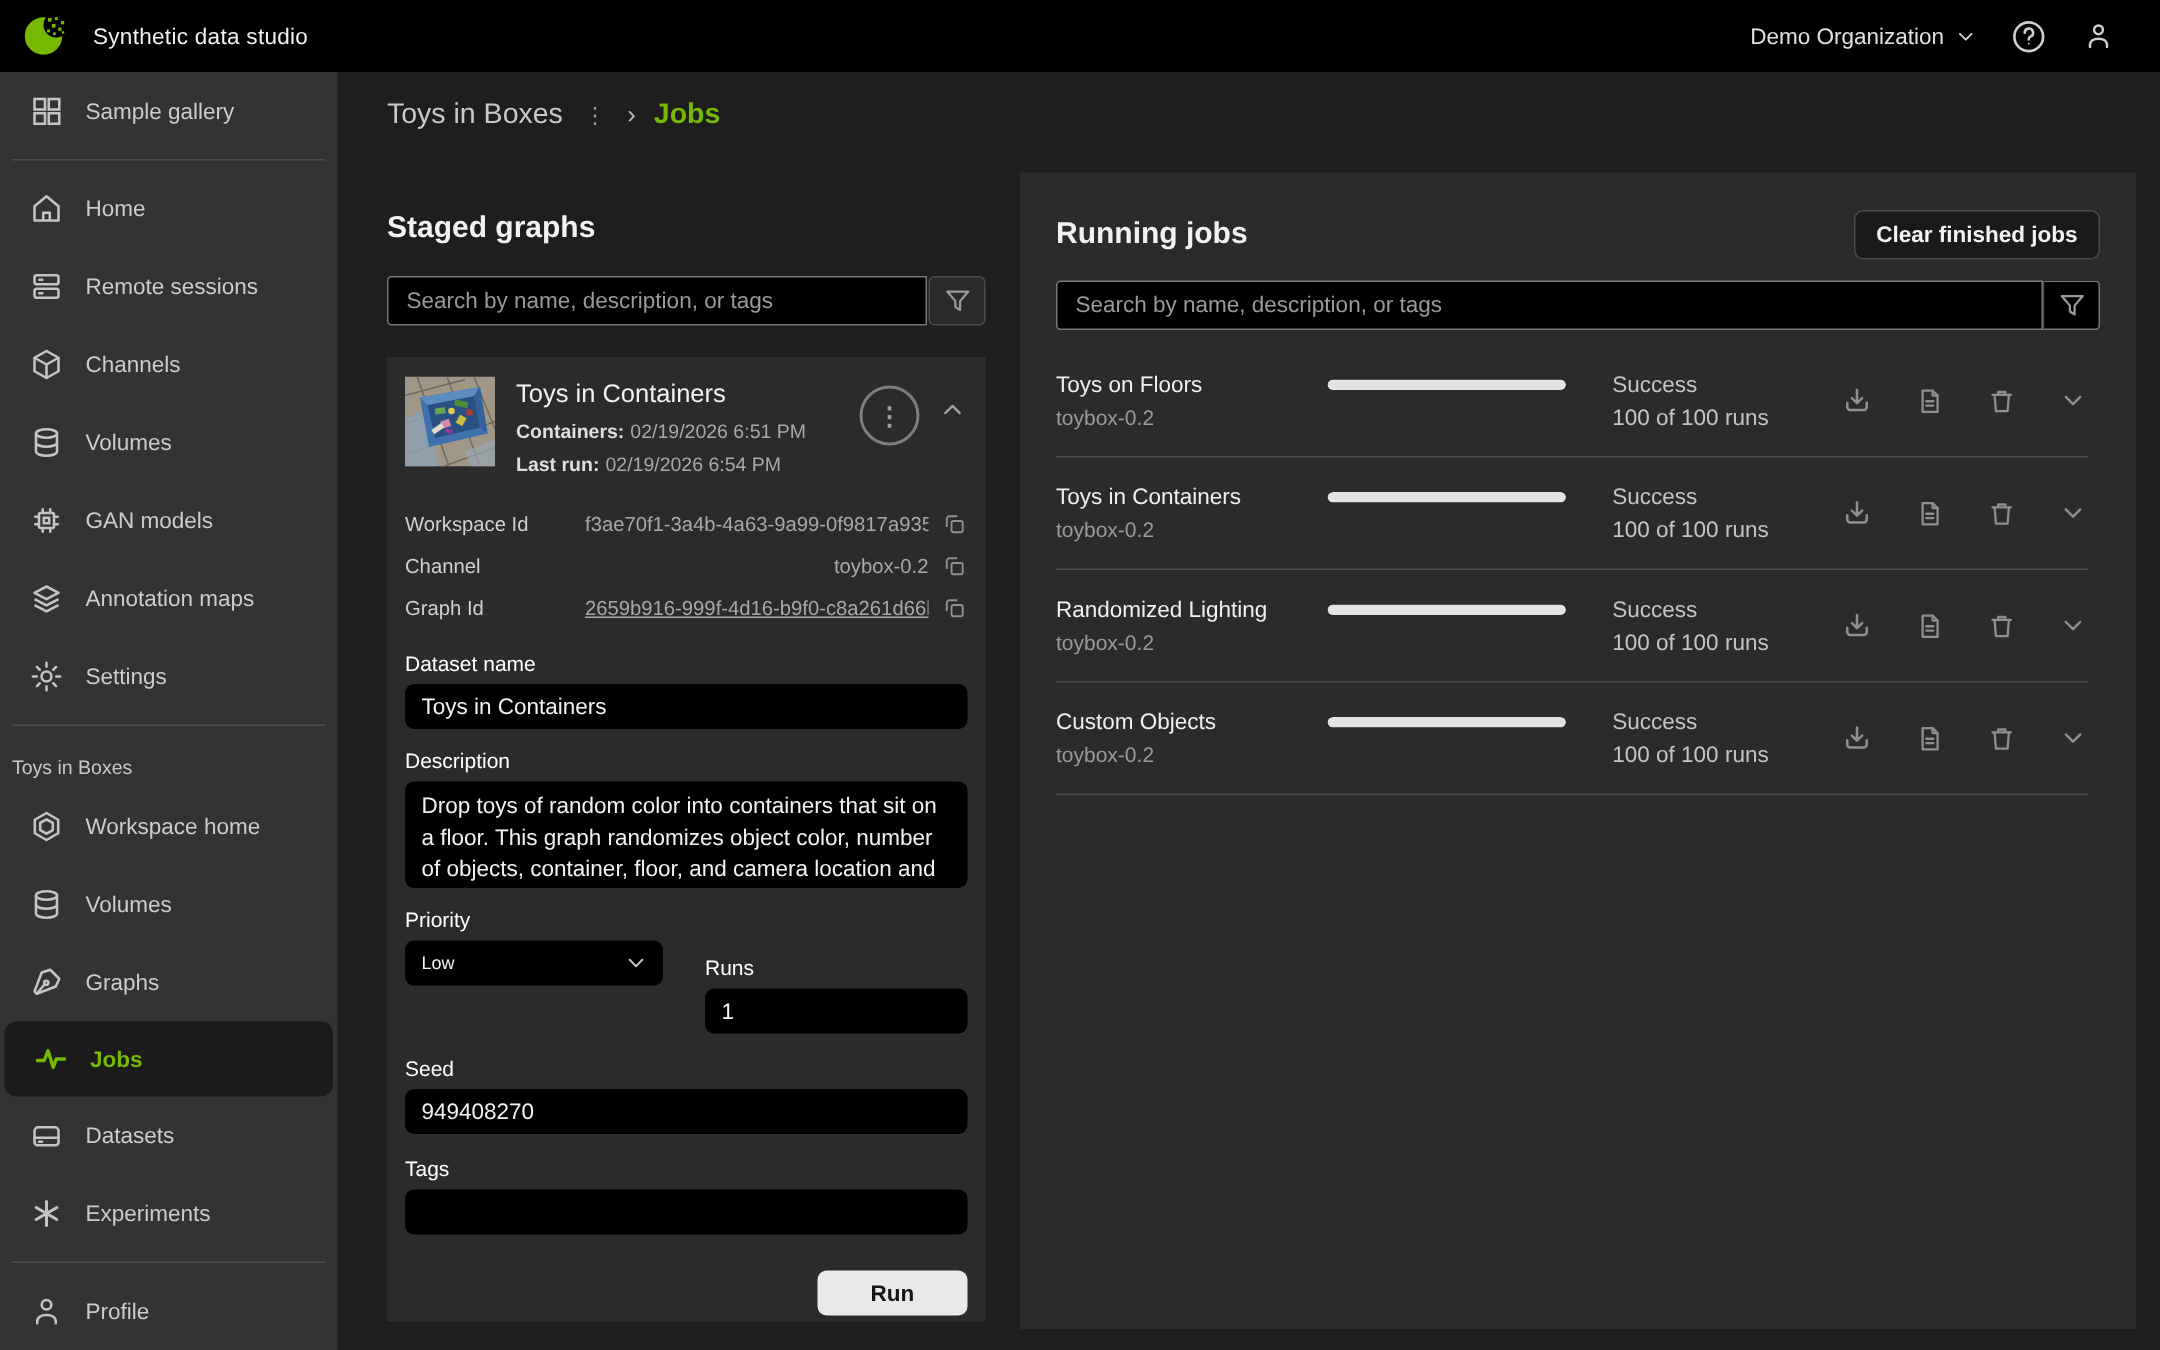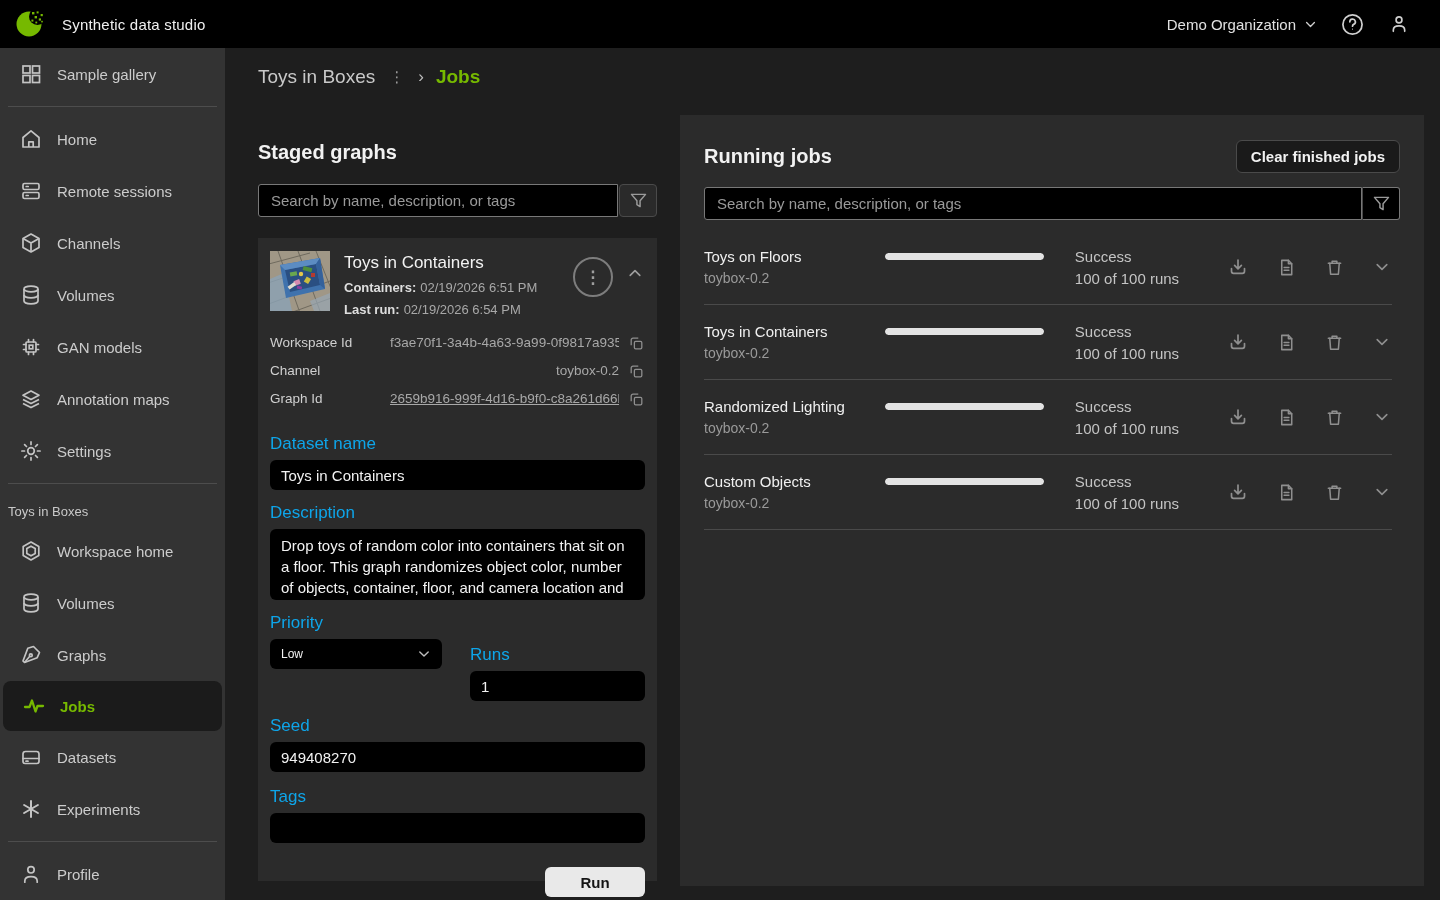--- a/index.html
+++ b/index.html
@@ -45,27 +45,27 @@
   .card-head { display:flex; }
   .thumb { width:60px; height:60px; flex:0 0 60px; }
   .card-head-main { margin-left:14px; flex:1; }
   .card-title { font-size:17px; color:#f2f2f2; margin-top:2px; }
   .card-meta { font-size:13px; margin-top:7px; color:#a8a8a8; }
   .card-meta b { color:#dedede; font-weight:700; margin-right:4px; }
   .kebab-btn { width:40px; height:40px; border:2px solid #7d7d7d; border-radius:50%; color:#9e9e9e; display:flex; align-items:center; justify-content:center; font-size:17px; font-weight:700; cursor:pointer; margin-top:6px; letter-spacing:0; line-height:1; }
   .collapse-btn { color:#9e9e9e; margin:14px 2px 0 14px; cursor:pointer; }
 
   .meta-rows { margin-top:18px; }
-  .meta-row { display:flex; align-items:flex-start; height:28px; }
+  .meta-row { display:flex; align-items:center; height:28px; }
   .meta-label { font-size:13.5px; color:#d0d0d0; width:120px; }
   .meta-value { flex:1; text-align:right; font-size:13.5px; color:#a8a8a8; white-space:nowrap; overflow:hidden; }
   .meta-value.link { text-decoration:underline; cursor:pointer; }
   .copy-btn { width:17px; height:17px; color:#8f8f8f; margin-left:9px; cursor:pointer; flex:0 0 17px; }
 
-  .fld-label { font-size:17px; color:#0ea5e9; margin:13px 0 6px 0; }
+  .fld-label { font-size:14px; color:#ffffff; margin:13px 0 6px 0; }
   .txt-input { width:100%; height:30px; background:#000; border:none; border-radius:6px; color:#f2f2f2; font-size:15px; padding:0 11px; font-family:"Liberation Sans", sans-serif; outline:none; display:block; }
   .txt-area { width:100%; height:71px; background:#000; border:none; border-radius:6px; color:#f2f2f2; font-size:15px; line-height:21px; padding:6px 11px; font-family:"Liberation Sans", sans-serif; outline:none; resize:none; display:block; overflow:hidden; }
   .two-col { display:flex; gap:28px; }
   .col-a { width:172px; } .col-b { flex:1;margin-top:32px; }
   .select { width:100%; height:30px; background:#000; border-radius:6px; display:flex; align-items:center; padding:0 11px; font-size:12px; color:#f2f2f2; cursor:pointer; }
   .select .chev { margin-left:auto; color:#bdbdbd; }
   .run-row { display:flex; justify-content:flex-end; margin-top:24px; }
   .run-btn { width:100px; height:30px; background:#e9e9e9; color:#141414; border:none; border-radius:6px; font-size:15px; font-weight:600; font-family:"Liberation Sans", sans-serif; cursor:pointer; }
 
   

